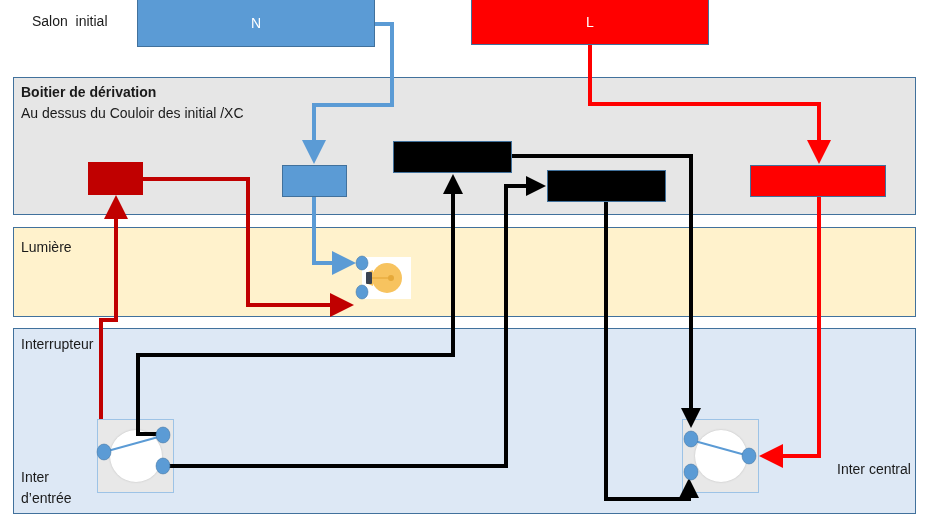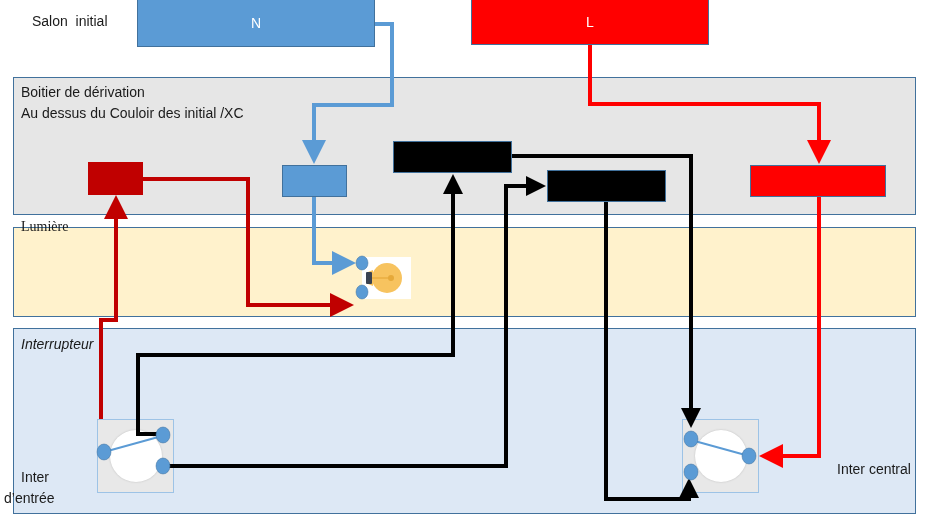--- a/index.html
+++ b/index.html
@@ -14,26 +14,26 @@
   svg.wires { position:absolute; left:0; top:0; }
 </style>
 </head>
 <body>
 
 <div class="zone" style="left:13px;top:77px;width:903px;height:138px;background:#e6e6e6;"></div>
 <div class="zone" style="left:13px;top:227px;width:903px;height:90px;background:#fff2cc;"></div>
 <div class="zone" style="left:13px;top:328px;width:903px;height:186px;background:#dde8f5;"></div>
 
 <div class="lbl" style="left:32px;top:12px;white-space:pre;">Salon  initial</div>
-<div class="lbl" style="left:21px;top:83px;">Boitier de dérivation</div>
+<div class="lbl" style="left:21px;top:83px;font-weight:bold;">Boitier de dérivation</div>
 <div class="lbl" style="left:21px;top:104px;">Au dessus du Couloir des initial /XC</div>
-<div class="lbl" style="left:21px;top:217px;font-family:Liberation Serif, serif;">Lumière</div>
-<div class="lbl" style="left:21px;top:335px;font-style:italic;">Interrupteur</div>
+<div class="lbl" style="left:21px;top:238px;">Lumière</div>
+<div class="lbl" style="left:21px;top:335px;">Interrupteur</div>
 <div class="lbl" style="left:21px;top:468px;">Inter</div>
-<div class="lbl" style="left:4px;top:489px;">d’entrée</div>
+<div class="lbl" style="left:21px;top:489px;">d’entrée</div>
 <div class="lbl" style="left:806px;top:460px;margin-left:31px;">Inter central</div>
 
 <div class="box" style="left:137px;top:-2px;width:238px;height:49px;background:#5b9bd5;">
   <span>N</span>
 </div>
 <div class="box" style="left:471px;top:-2px;width:238px;height:47px;background:#ff0000;">
   <span>L</span>
 </div>
 
 <div class="box" style="left:88px;top:162px;width:55px;height:33px;background:#c00000;border-color:#c00000;"></div>

